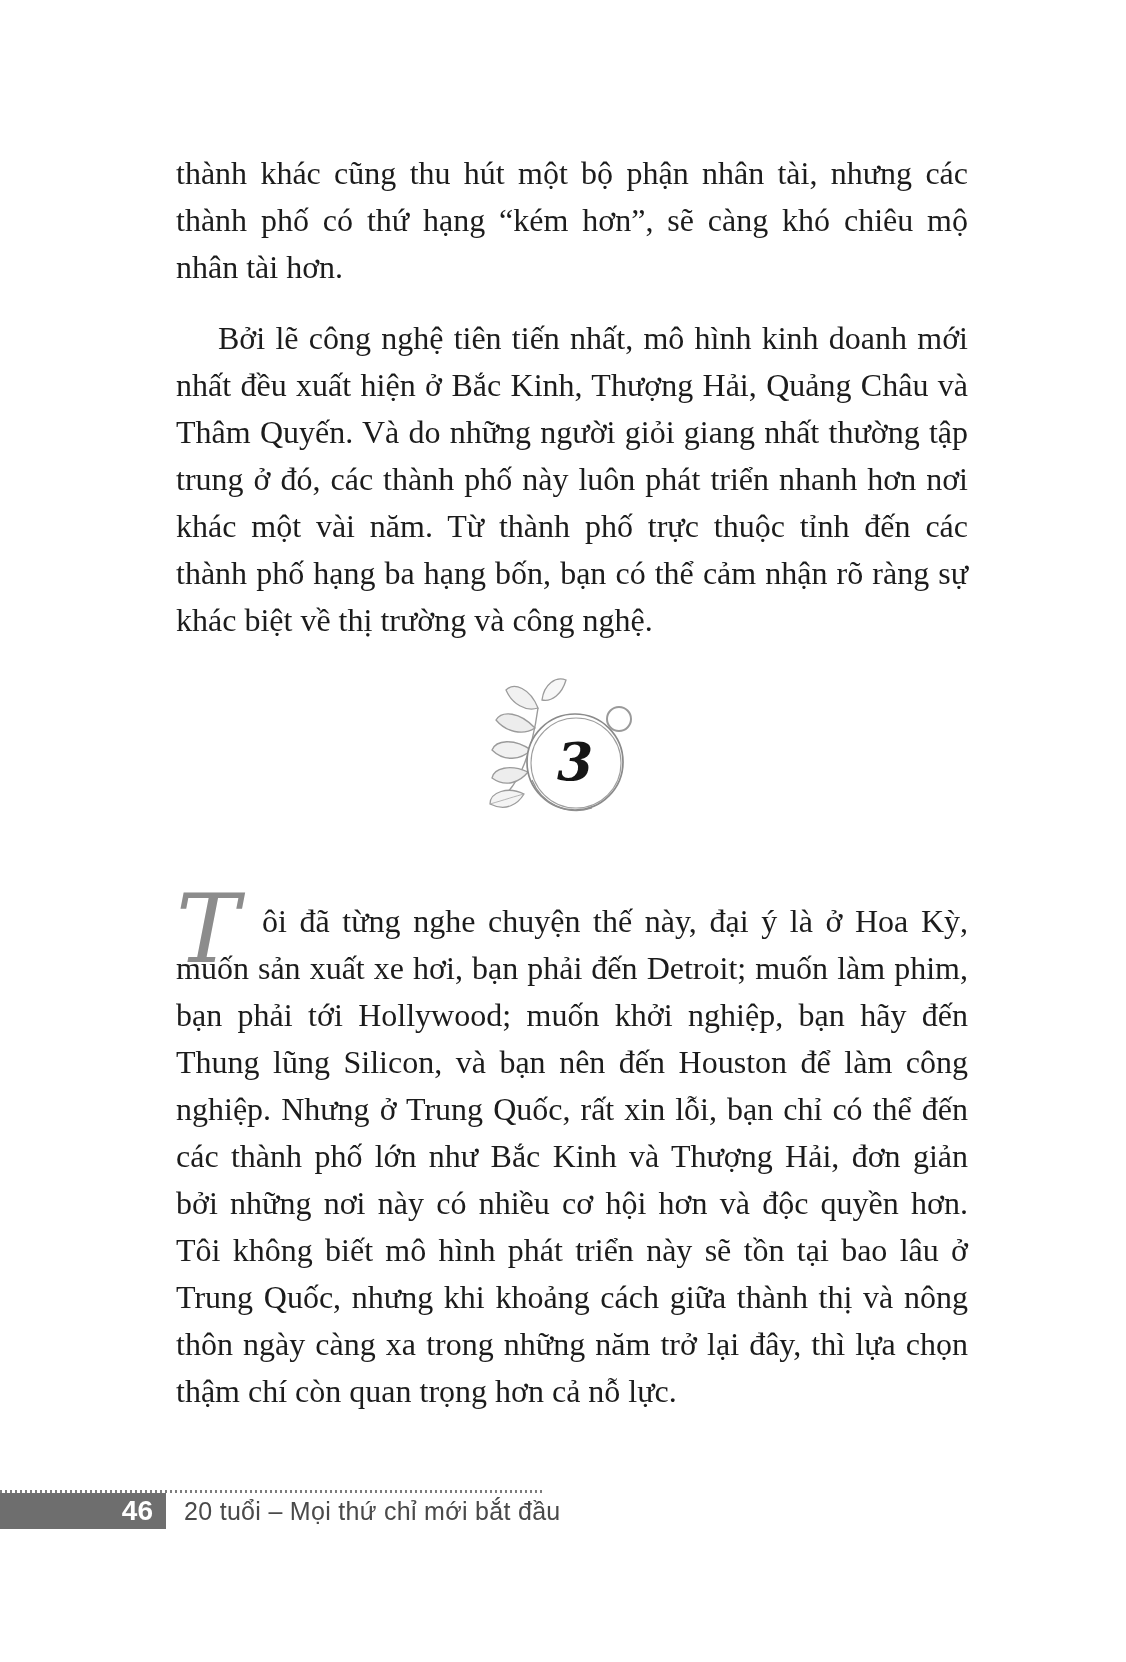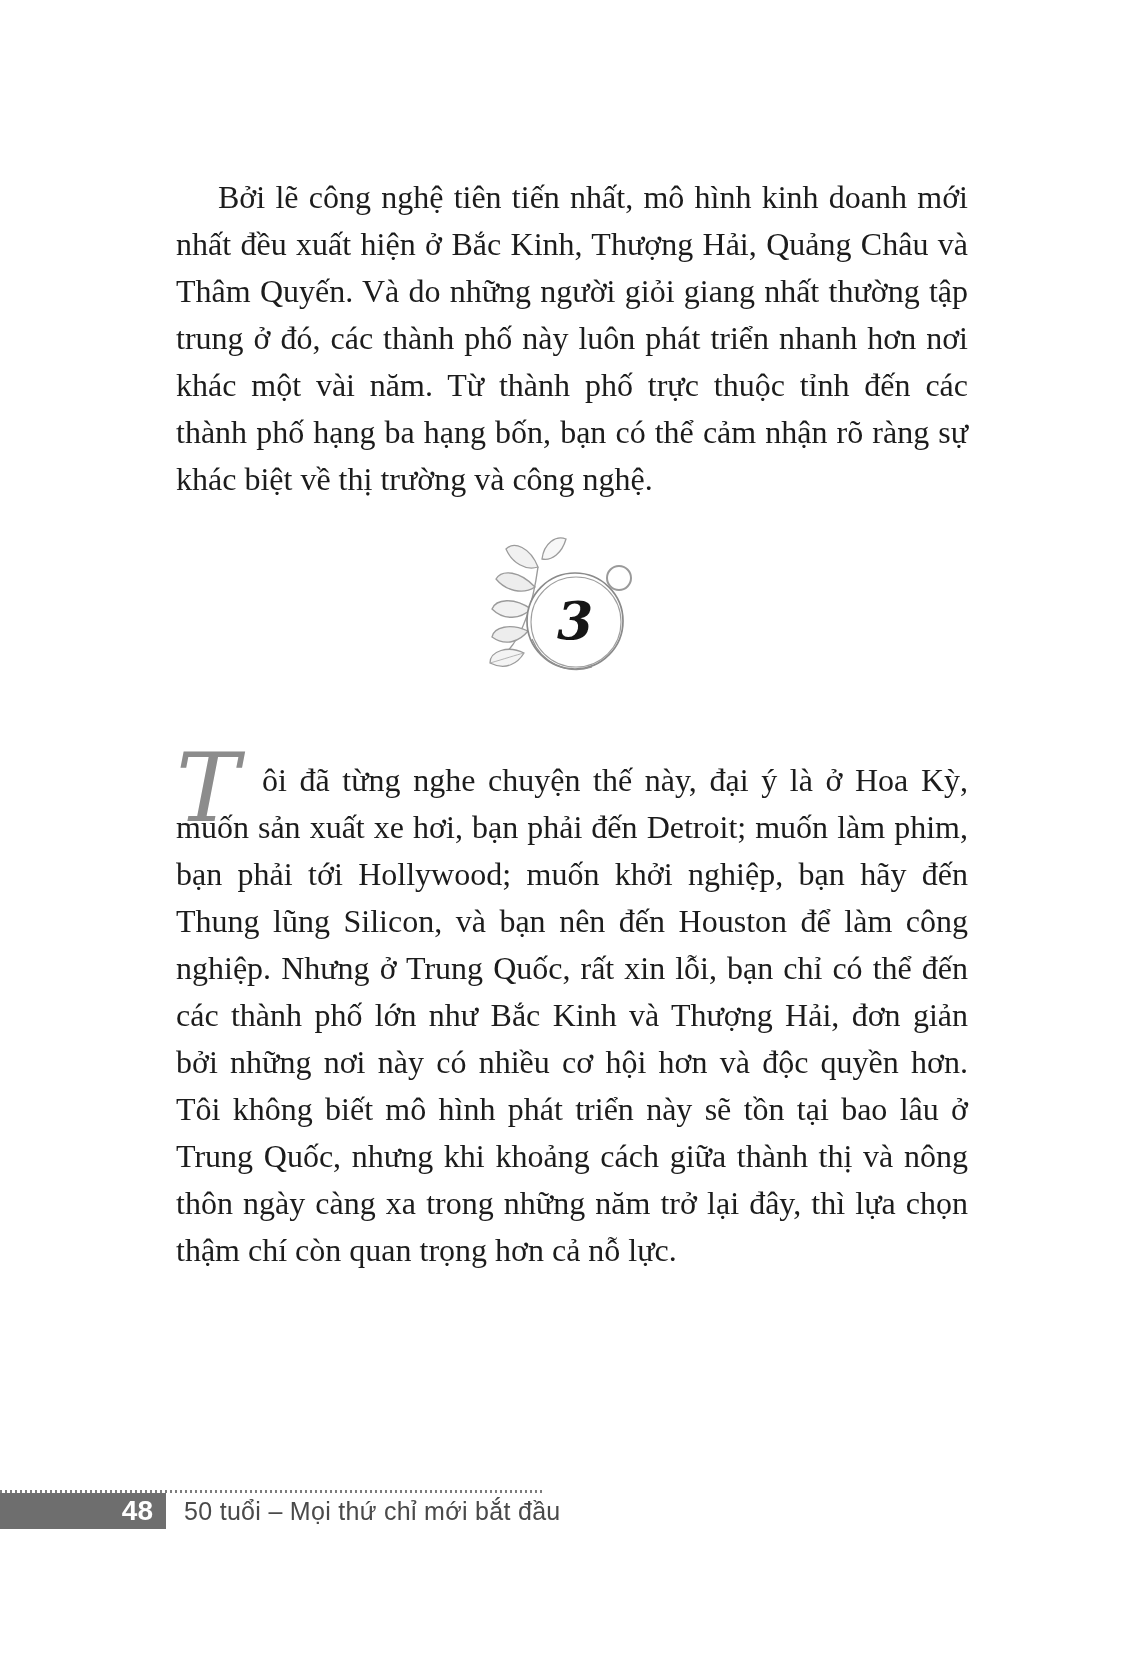--- a/index.html
+++ b/index.html
@@ -99,20 +99,21 @@
     color: #4a4a4a;
   }
 </style>
 </head>
 <body>
 
 <div class="page">
 
   <div class="text-block">
 
+    <p class="para">thành khác cũng thu hút một bộ phận nhân tài, nhưng các thành phố có thứ hạng “kém hơn”, sẽ càng khó chiêu mộ nhân tài hơn.</p>
 
     <p class="para indented">Bởi lẽ công nghệ tiên tiến nhất, mô hình kinh doanh mới nhất đều xuất hiện ở Bắc Kinh, Thượng Hải, Quảng Châu và Thâm Quyến. Và do những người giỏi giang nhất thường tập trung ở đó, các thành phố này luôn phát triển nhanh hơn nơi khác một vài năm. Từ thành phố trực thuộc tỉnh đến các thành phố hạng ba hạng bốn, bạn có thể cảm nhận rõ ràng sự khác biệt về thị trường và công nghệ.</p>
 
     <div class="ornament-wrap">
       <svg class="ornament-svg" width="200" height="150" viewBox="0 0 200 150">
 
         <path d="M30 128 C 48 112 60 82 66 38" fill="none" stroke="#9b9b9b" stroke-width="1.4"></path>
 
         <path d="M66 38 C 58 18 42 12 34 20 C 40 34 54 42 66 38 Z" fill="#f1f1f1" stroke="#9b9b9b" stroke-width="1.3"></path>
         <path d="M70 30 C 72 14 84 6 94 10 C 90 24 80 32 70 30 Z" fill="#f7f7f7" stroke="#9b9b9b" stroke-width="1.3"></path>
@@ -134,18 +135,18 @@
 
     <p class="para">
       <span class="dropcap">T</span><span>ôi đã từng nghe chuyện thế này, đại ý là ở Hoa Kỳ, muốn sản xuất xe hơi, bạn phải đến Detroit; muốn làm phim, bạn phải tới Hollywood; muốn khởi nghiệp, bạn hãy đến Thung lũng Silicon, và bạn nên đến Houston để làm công nghiệp. Nhưng ở Trung Quốc, rất xin lỗi, bạn chỉ có thể đến các thành phố lớn như Bắc Kinh và Thượng Hải, đơn giản bởi những nơi này có nhiều cơ hội hơn và độc quyền hơn. Tôi không biết mô hình phát triển này sẽ tồn tại bao lâu ở Trung Quốc, nhưng khi khoảng cách giữa thành thị và nông thôn ngày càng xa trong những năm trở lại đây, thì lựa chọn thậm chí còn quan trọng hơn cả nỗ lực.</span>
     </p>
 
   </div>
 
   <div class="footer-dotline"></div>
 
   <div class="footer-box">
-    <span>48</span>
+    <span>46</span>
   </div>
 
-  <div class="footer-title">50 tuổi – Mọi thứ chỉ mới bắt đầu</div>
+  <div class="footer-title">20 tuổi – Mọi thứ chỉ mới bắt đầu</div>
 
 </div>
 
 </body></html>

